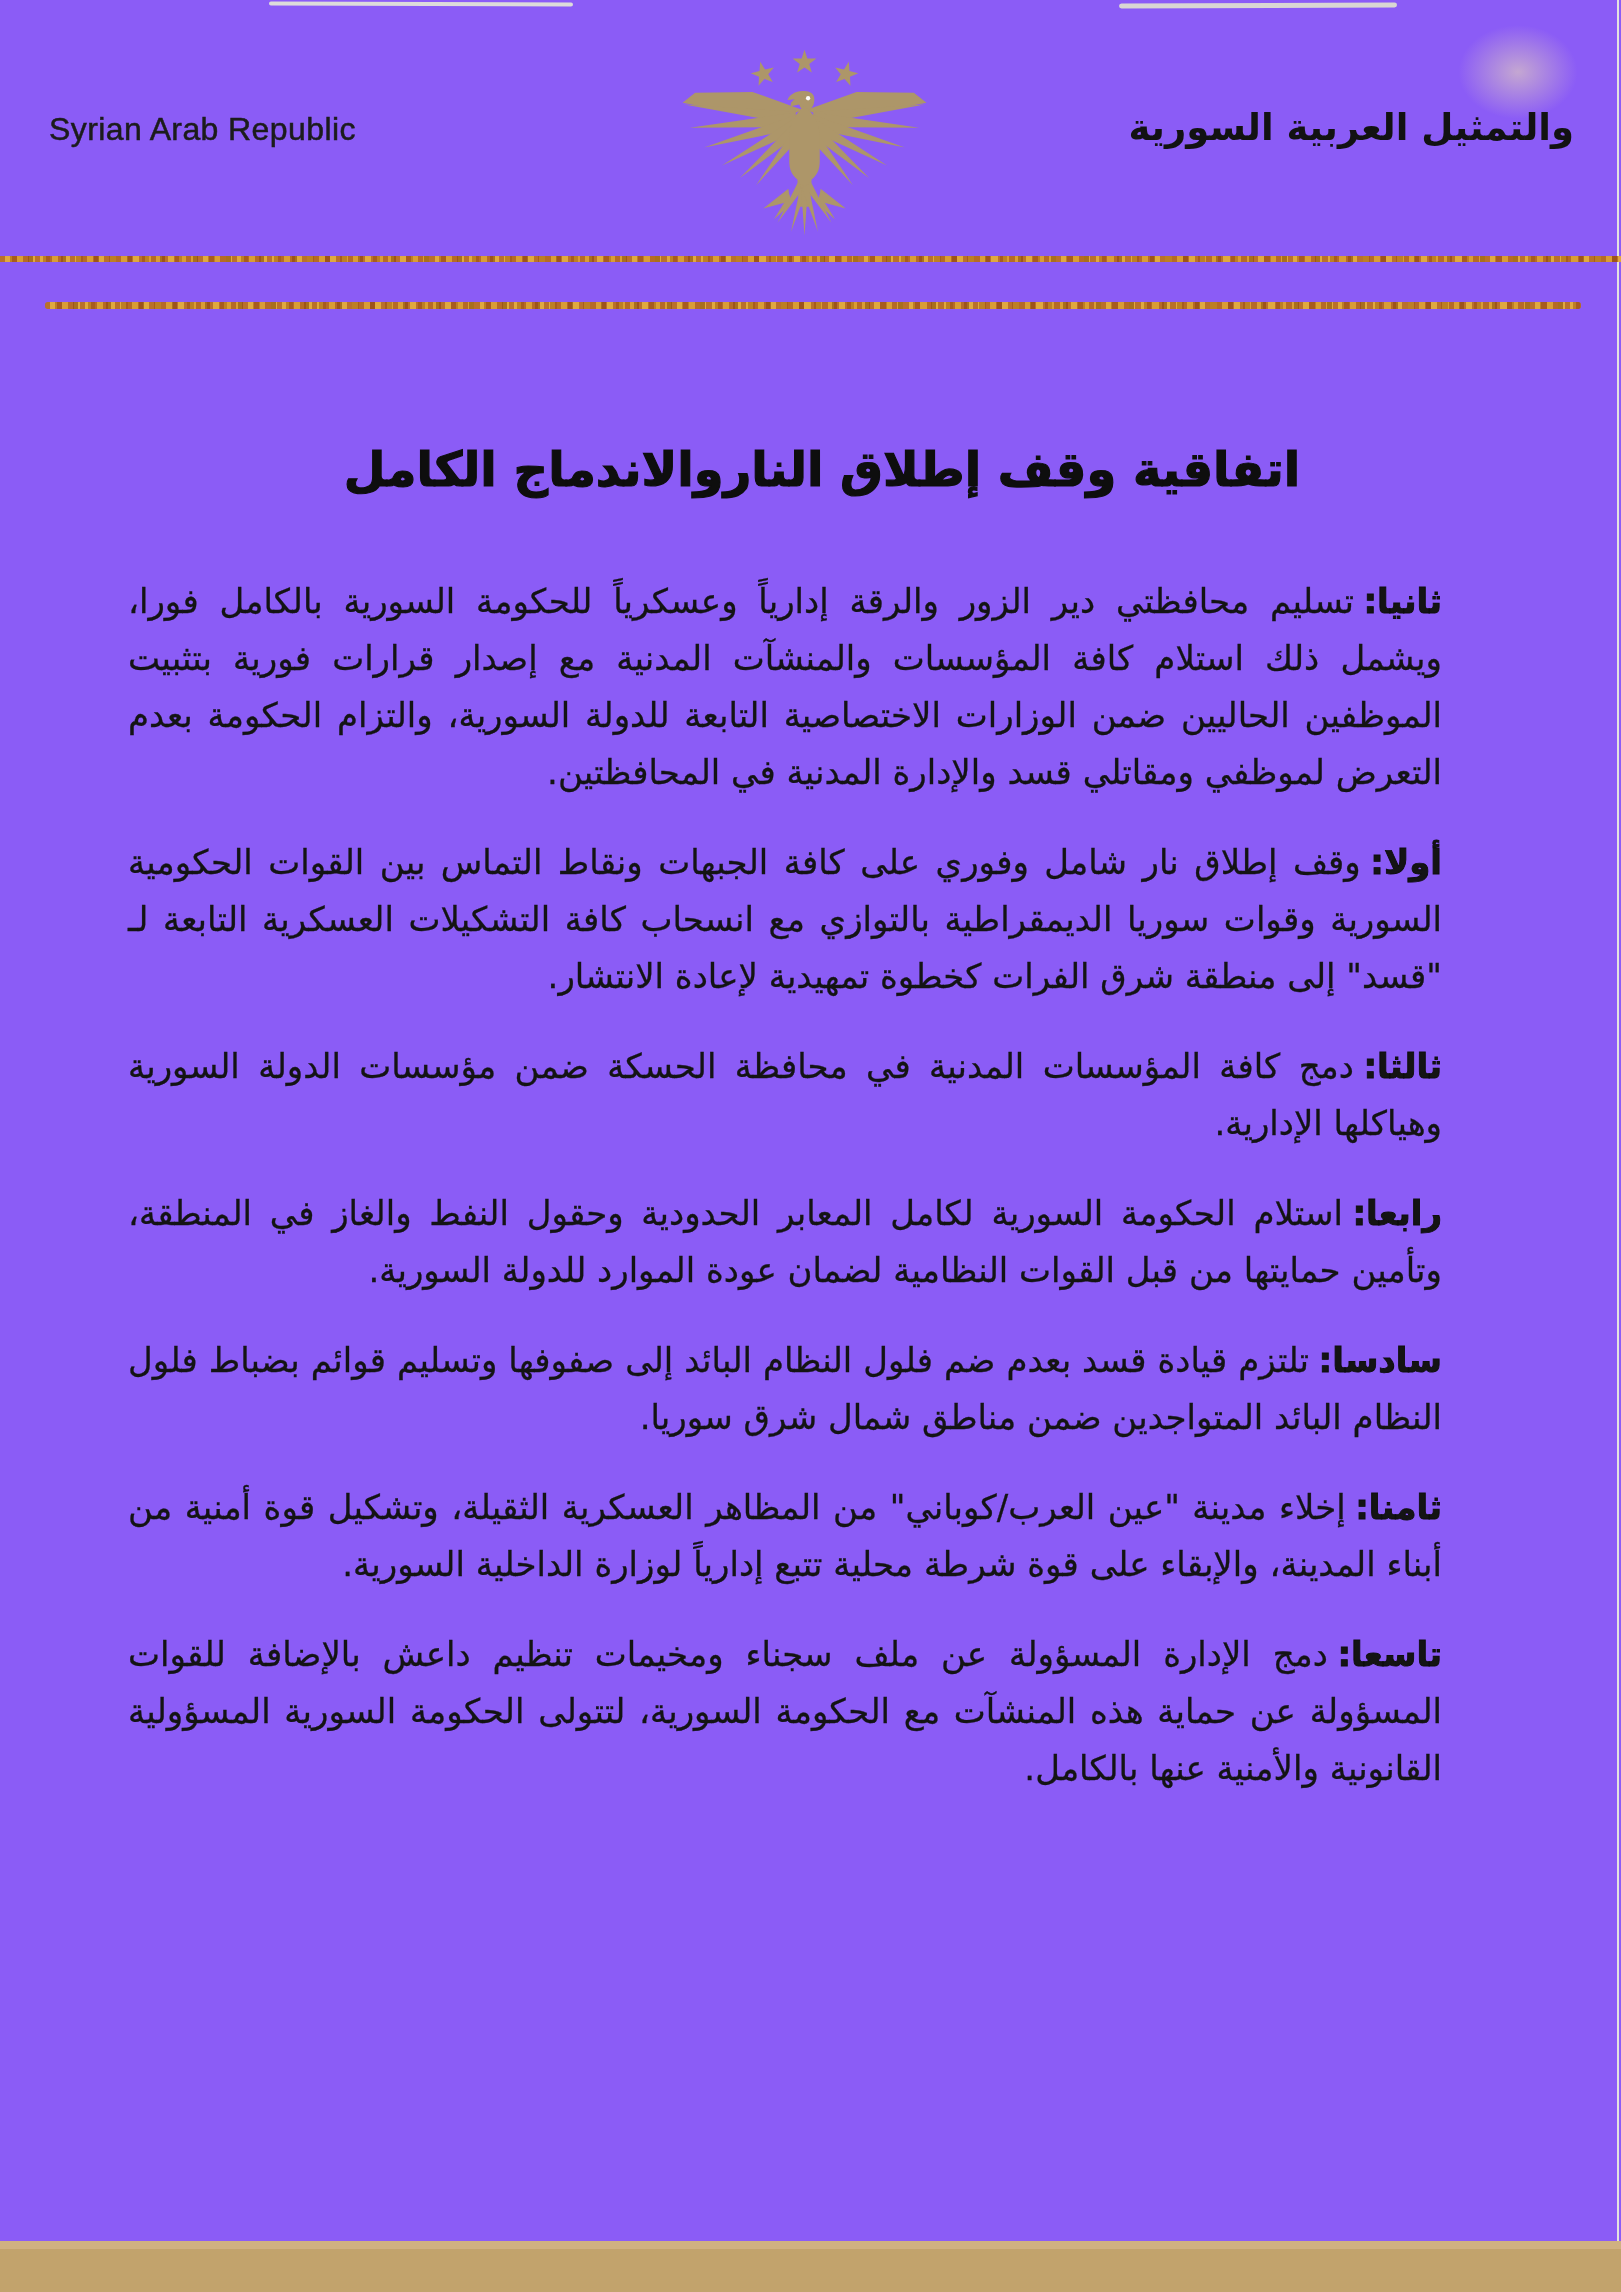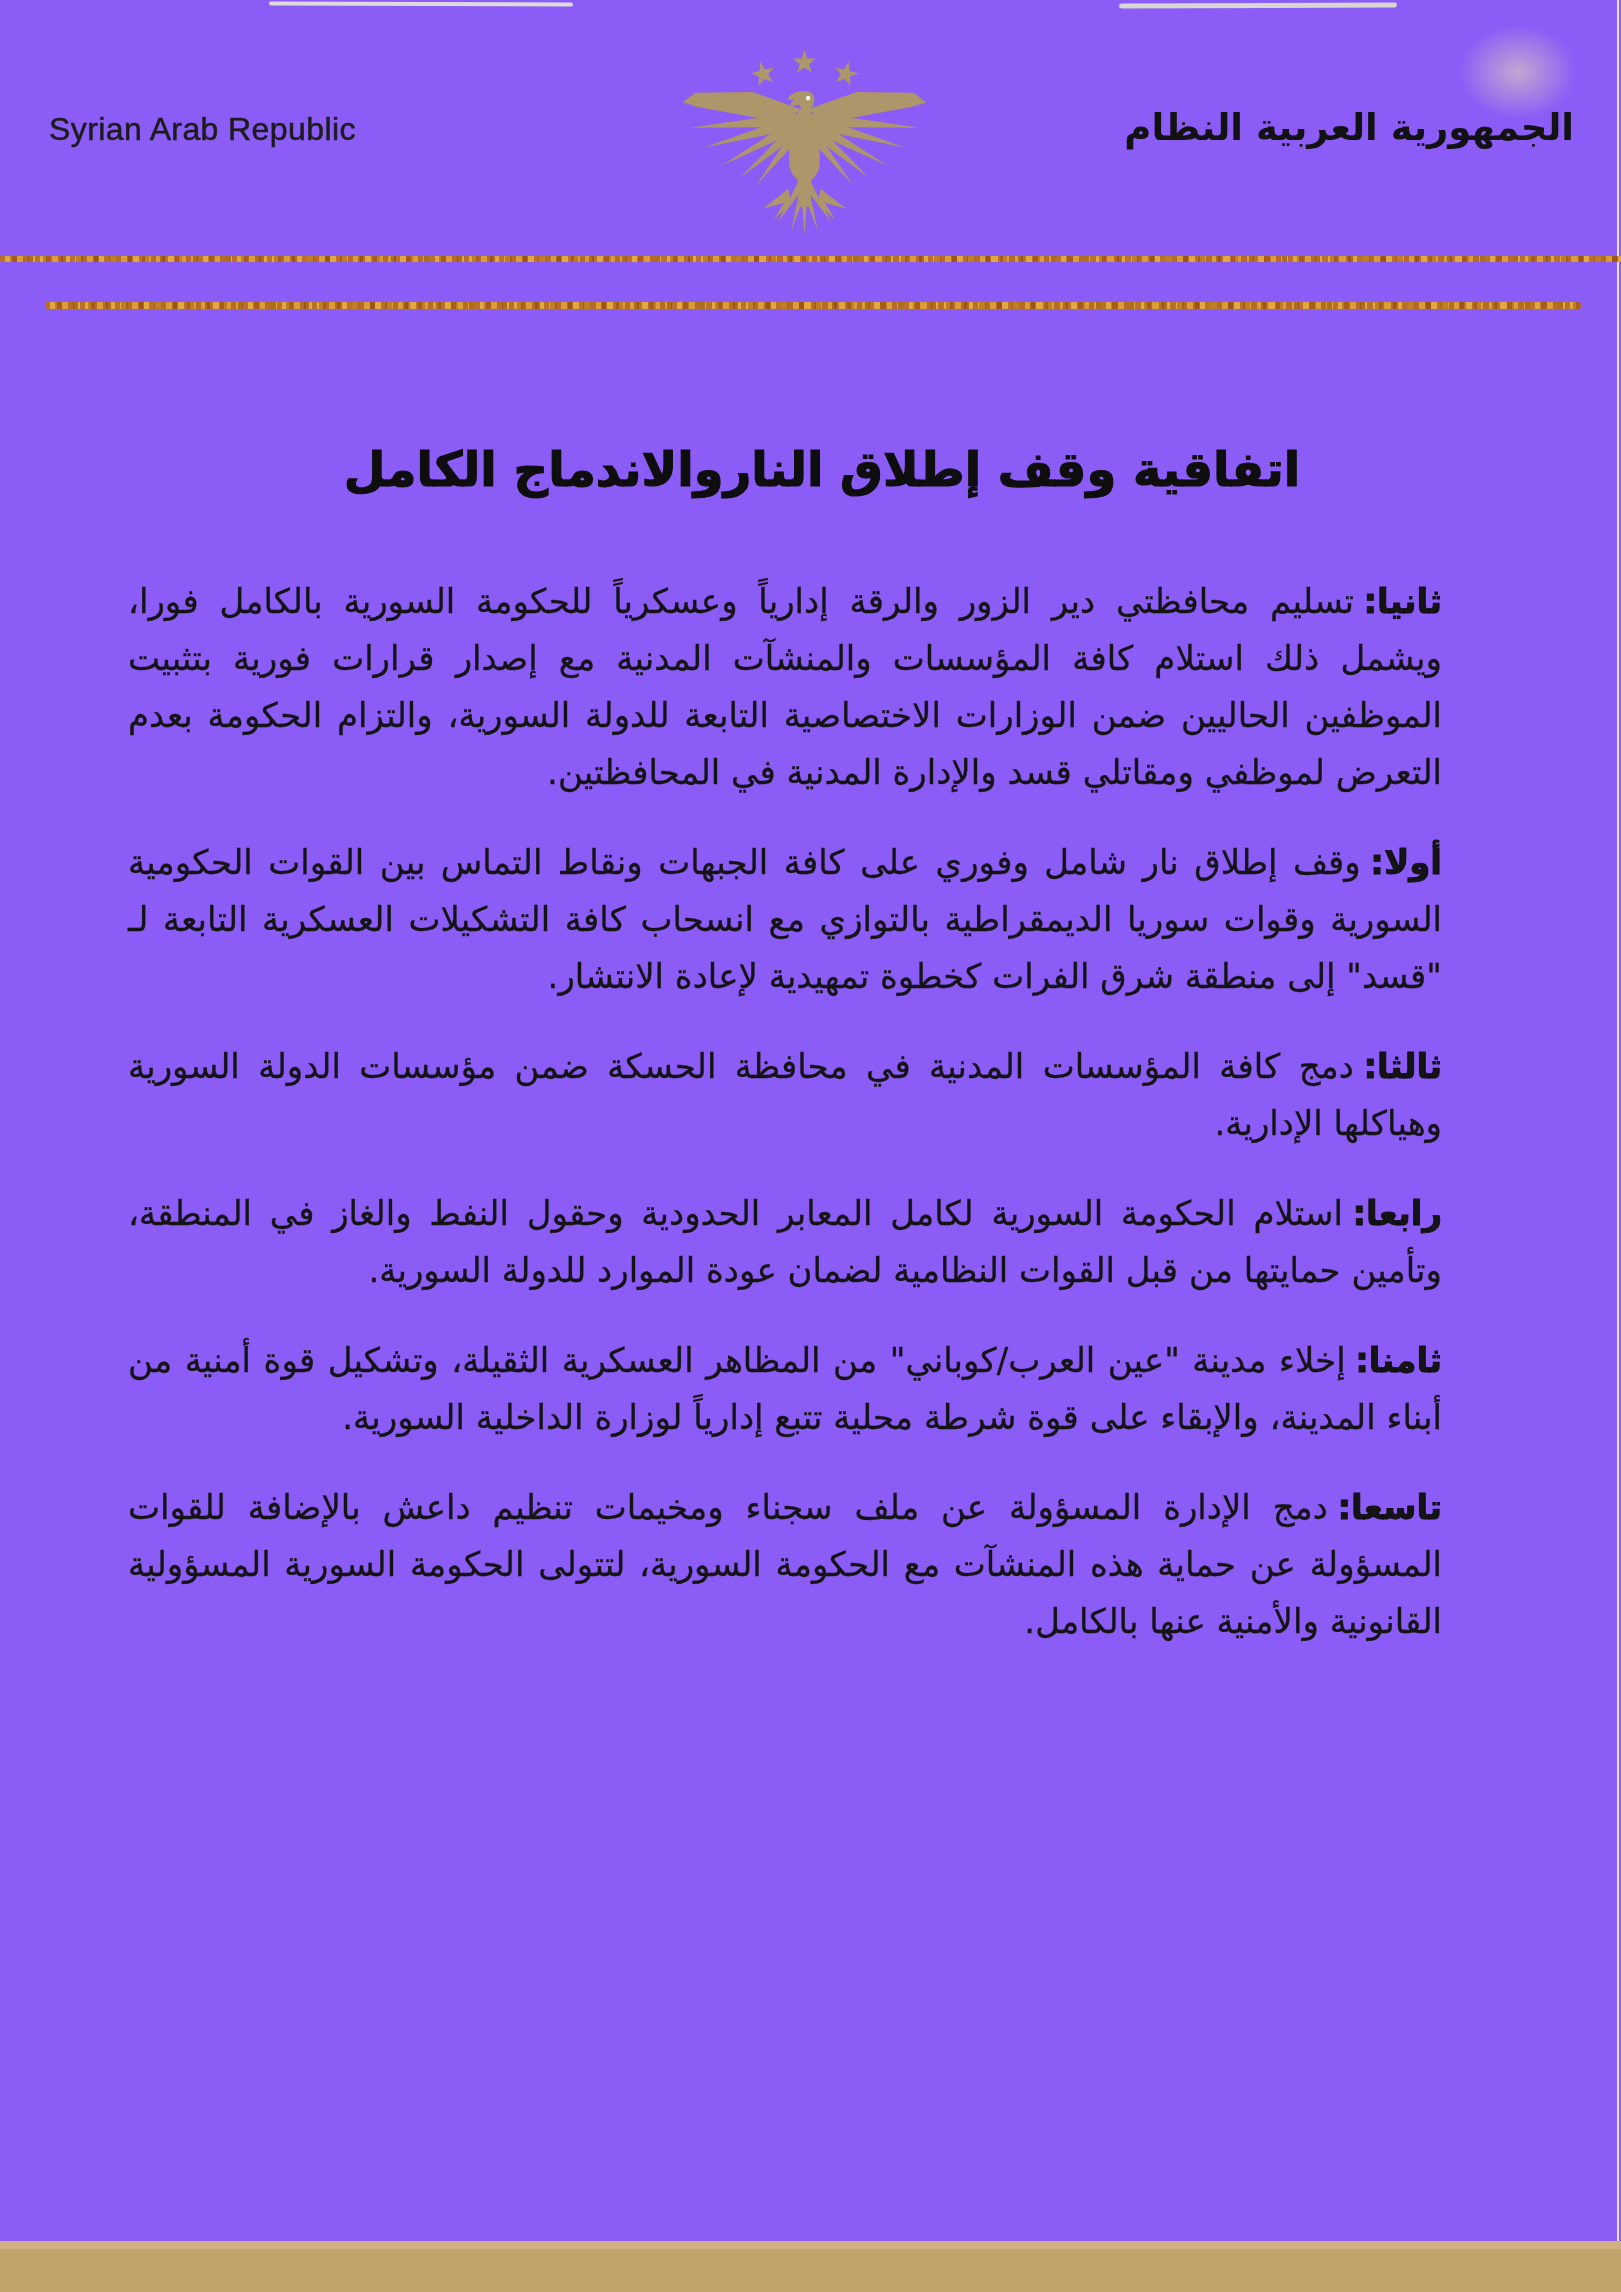--- a/index.html
+++ b/index.html
@@ -120,39 +120,40 @@
           <polygon points="143,150 120,196 149,157"></polygon>
           <polygon points="146,153 135,206 153,157"></polygon>
           <polygon points="146,155 150,210 154,155"></polygon>
           <polygon points="147,157 165,206 154,153"></polygon>
           <polygon points="151,157 180,196 157,150"></polygon>
         </g>
         <circle cx="154" cy="57" r="2.4" fill="#fefdfb"></circle>
       </svg>
     </div>
 
-    <div class="header-right">الجمهورية العربية النظام</div>
+    <div class="header-right">والتمثيل العربية السورية</div>
   </header>
 
   <div class="rule rule-1"></div>
   <div class="rule rule-2"></div>
 
   <h1 class="title">اتفاقية وقف إطلاق الناروالاندماج الكامل</h1>
 
   <main class="content">
 
     <p class="para"><b class="lead">ثانيا:</b><span>تسليم محافظتي دير الزور والرقة إدارياً وعسكرياً للحكومة السورية بالكامل فورا، ويشمل ذلك استلام كافة المؤسسات والمنشآت المدنية مع إصدار قرارات فورية بتثبيت الموظفين الحاليين ضمن الوزارات الاختصاصية التابعة للدولة السورية، والتزام الحكومة بعدم التعرض لموظفي ومقاتلي قسد والإدارة المدنية في المحافظتين.</span></p>
 
     <p class="para"><b class="lead">أولا:</b><span>وقف إطلاق نار شامل وفوري على كافة الجبهات ونقاط التماس بين القوات الحكومية السورية وقوات سوريا الديمقراطية بالتوازي مع انسحاب كافة التشكيلات العسكرية التابعة لـ "قسد" إلى منطقة شرق الفرات كخطوة تمهيدية لإعادة الانتشار.</span></p>
 
     <p class="para"><b class="lead">ثالثا:</b><span>دمج كافة المؤسسات المدنية في محافظة الحسكة ضمن مؤسسات الدولة السورية وهياكلها الإدارية.</span></p>
 
     <p class="para"><b class="lead">رابعا:</b><span>استلام الحكومة السورية لكامل المعابر الحدودية وحقول النفط والغاز في المنطقة، وتأمين حمايتها من قبل القوات النظامية لضمان عودة الموارد للدولة السورية.</span></p>
 
 
+    <p class="para"><b class="lead">سادسا:</b><span>تلتزم قيادة قسد بعدم ضم فلول النظام البائد إلى صفوفها وتسليم قوائم بضباط فلول النظام البائد المتواجدين ضمن مناطق شمال شرق سوريا.</span></p>
 
 
     <p class="para"><b class="lead">ثامنا:</b><span>إخلاء مدينة "عين العرب/كوباني" من المظاهر العسكرية الثقيلة، وتشكيل قوة أمنية من أبناء المدينة، والإبقاء على قوة شرطة محلية تتبع إدارياً لوزارة الداخلية السورية.</span></p>
 
     <p class="para"><b class="lead">تاسعا:</b><span>دمج الإدارة المسؤولة عن ملف سجناء ومخيمات تنظيم داعش بالإضافة للقوات المسؤولة عن حماية هذه المنشآت مع الحكومة السورية، لتتولى الحكومة السورية المسؤولية القانونية والأمنية عنها بالكامل.</span></p>
 
   </main>
 
   <footer class="footer-bar"></footer>
 </div>

